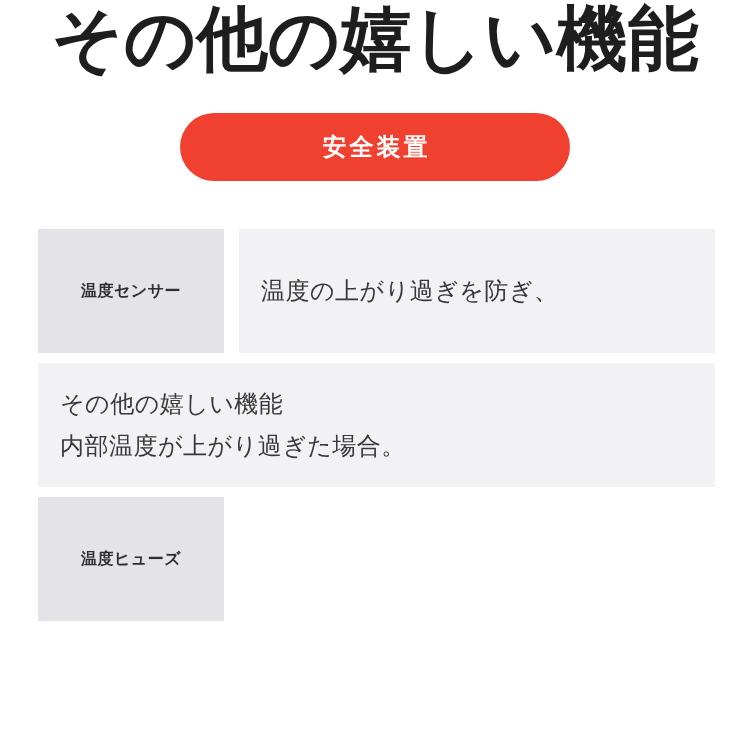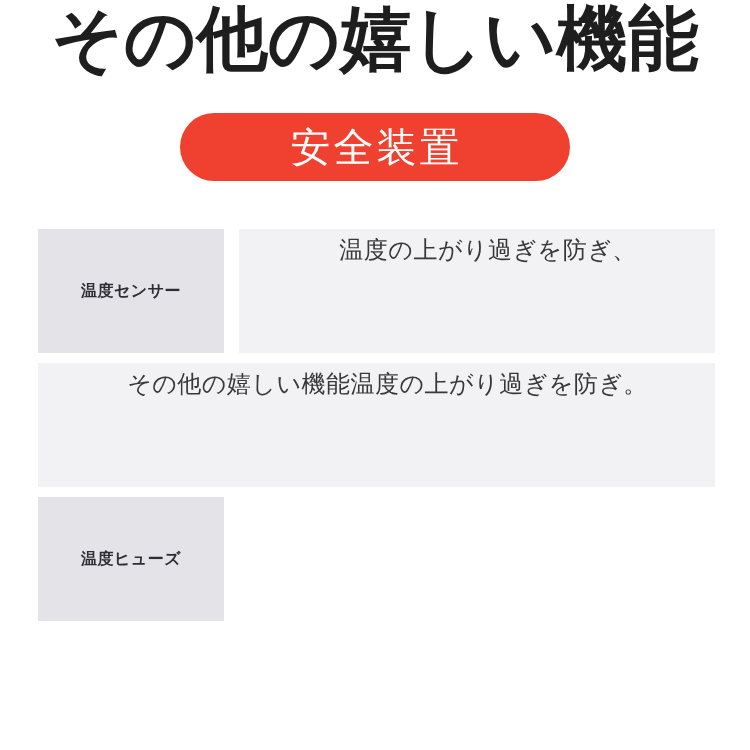--- a/index.html
+++ b/index.html
@@ -33,22 +33,22 @@
     height: 68px;
     margin: 35px auto 0 auto;
     background: var(--badge-bg);
     border-radius: 34px;
     display: flex;
     align-items: center;
     justify-content: center;
   }
   .badge-label {
     color: var(--badge-text);
-    font-size: 40px;
-    font-weight: 400;
+    font-size: 24px;
+    font-weight: 700;
     letter-spacing: 3px;
     padding-left: 3px; 
   }
 
   .features {
     margin: 48px 35px 0 38px;
     display: flex;
     flex-direction: column;
     gap: 10px;
   }
@@ -69,21 +69,21 @@
     font-size: 16px;
     font-weight: 700;
     color: var(--label-color);
     letter-spacing: 0.5px;
     white-space: nowrap;
   }
   .feature-desc-cell {
     flex: 1 1 auto;
     background: var(--desc-bg);
     display: flex;
-    flex-direction: row;
+    flex-direction: column;
     justify-content: center;
     padding-left: 22px;
   }
   .feature-desc-line {
     font-size: 24px;
     line-height: 42px;
     color: var(--desc-color);
     letter-spacing: 0.5px;
     white-space: nowrap;
   }
@@ -106,21 +106,21 @@
         <span class="feature-label-text">温度センサー</span>
       </div>
       <div class="feature-desc-cell">
         <span class="feature-desc-line">温度の上がり過ぎを防ぎ、</span>
       </div>
     </div>
 
     <div class="feature-row">
       <div class="feature-desc-cell">
         <span class="feature-desc-line">その他の嬉しい機能</span>
-        <span class="feature-desc-line">温度の上がり過ぎを防ぎ。</span>
+        <span class="feature-desc-line">内部温度が上がり過ぎた場合。</span>
       </div>
     </div>
 
     <div class="feature-row">
       <div class="feature-label-cell">
         <span class="feature-label-text">温度ヒューズ</span>
       </div>
     </div>
 
   </div>

